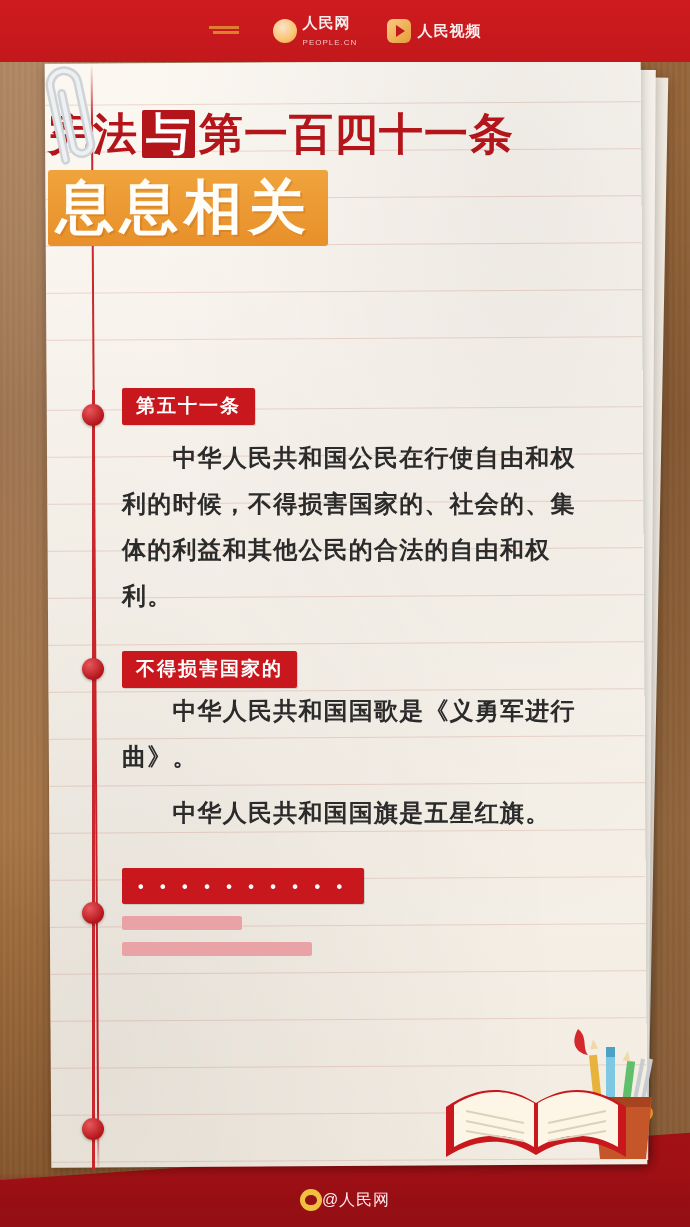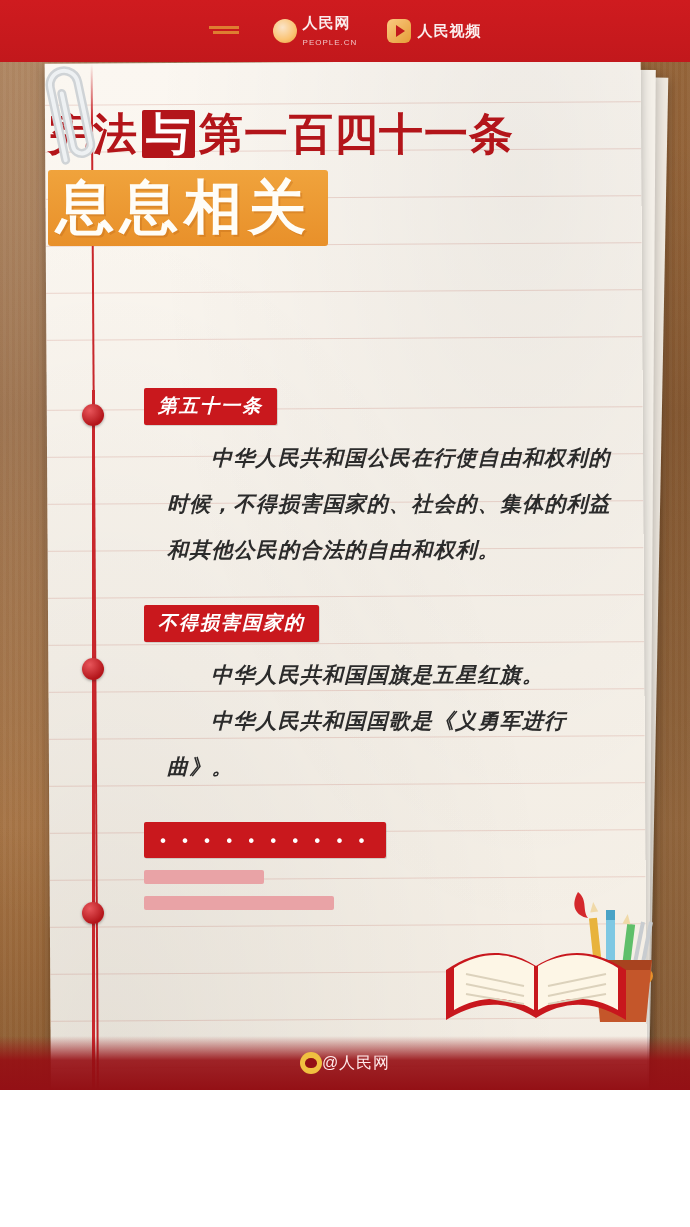--- a/index.html
+++ b/index.html
@@ -3,21 +3,21 @@
 <meta charset="utf-8">
 <style>
   * { box-sizing: border-box; margin: 0; padding: 0; }
   html, body {
     width: 690px; height: 1227px;
     font-family: "Liberation Sans", sans-serif;
     overflow: hidden;
   }
   #poster {
     position: relative;
-    width: 690px; height: 1090px;
+    width: 690px; height: 1227px;
     background:
       linear-gradient(180deg, #c9181c 0%, #b5141a 18%, #b31419 40%, #a81217 70%, #9e1015 100%);
     overflow: hidden;
   }
 
   
   .kraft {
     position: absolute;
     left: 0; top: 0; width: 690px; height: 1180px;
     background:
@@ -149,45 +149,43 @@
   }
   .dot {
     position: absolute; left: -10px; width: 22px; height: 22px;
     border-radius: 50%;
     background: radial-gradient(circle at 35% 30%, #e8565b, #b3151a 70%);
     box-shadow: 0 1px 3px rgba(0,0,0,0.35);
   }
 
   
   .articles {
-    position: absolute; left: 144px; top: 388px; width: 470px;
+    position: absolute; left: 122px; top: 388px; width: 470px;
     z-index: 5;
-    font-style: italic;
   }
   .article { margin-bottom: 32px; }
   .art-label {
     display: inline-block;
     background: #c9181d;
     color: #fff;
     font-size: 19px; font-weight: bold;
     padding: 5px 14px 6px 14px;
     letter-spacing: 2px;
     border-radius: 2px;
     box-shadow: 1px 1px 0 rgba(0,0,0,0.12);
   }
   .art-body {
     margin-top: 10px;
     color: #2b2b2b;
-    font-size: 21px;
+    font-size: 24px;
     line-height: 46px;
     letter-spacing: 1.2px;
     text-indent: 2.1em;
     font-family: "Liberation Serif", serif;
     font-weight: bold;
-    margin-left: 23px;
   }
   .art-body.p2 { margin-top: 0; }
 
   
   .redacted-label {
     display: inline-block; background: #c9181d; color: #fff;
     padding: 7px 16px; border-radius: 2px; min-width: 170px;
   }
   .redacted-label .dots {
     letter-spacing: 6px; font-size: 16px; font-weight: bold;
@@ -282,22 +280,22 @@
   <div class="articles">
 
     <div class="article">
       <div class="art-label">第五十一条</div>
       <div class="art-body">中华人民共和国公民在行使自由和权利的时候，不得损害国家的、社会的、集体的利益和其他公民的合法的自由和权利。</div>
     </div>
 
 
     <div class="article">
       <div class="art-label">不得损害国家的</div>
+      <div class="art-body p2">中华人民共和国国歌是《义勇军进行曲》。</div>
       <div class="art-body">中华人民共和国国旗是五星红旗。</div>
-      <div class="art-body p2">中华人民共和国国歌是《义勇军进行曲》。</div>
     </div>
 
     <div class="article">
       <div class="art-label redacted-label">
         <span class="dots">• • • • • • • • • •</span>
       </div>
       <div class="redacted-line w1"></div>
       <div class="redacted-line w2"></div>
     </div>
   </div>

